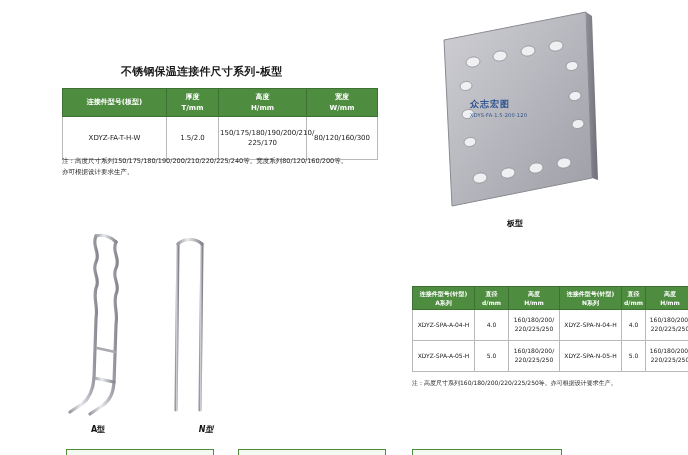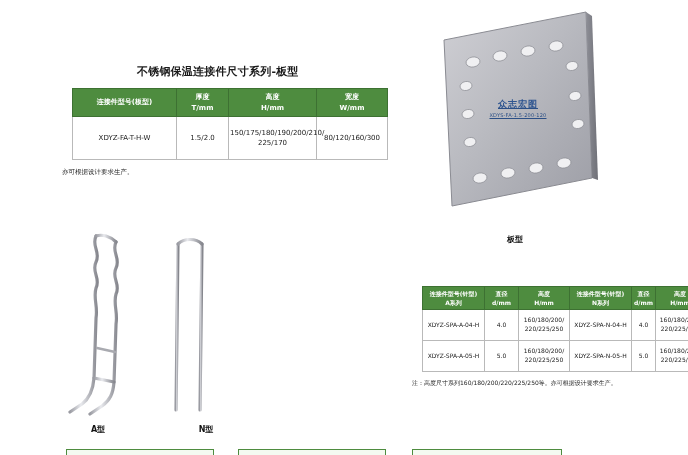--- a/index.html
+++ b/index.html
@@ -25,29 +25,28 @@
 
   
   .section-title {
     position: absolute;
     font-size: 11px;
     font-weight: bold;
     color: #1a1a1a;
     letter-spacing: 0.2px;
     white-space: nowrap;
   }
-  #title-plate { left: 121px; top: 64px; margin-left: 16px; }
+  #title-plate { left: 121px; top: 64px; }
   #title-pin   { left: 412px; top: 262px; }
 
   
   table.spec {
     position: absolute;
     border-collapse: collapse;
     table-layout: fixed;
-    margin-left: 10px;
   }
   table.spec th {
     background: #4e8c3f;
     color: #ffffff;
     font-size: 7px;
     font-weight: bold;
     line-height: 1.5;
     text-align: center;
     border: 1px solid #3d7132;
     padding: 3px 1px;
@@ -91,43 +90,41 @@
   #note-pin   { left: 412px; top: 378px; width: 255px; font-size: 6px; }
 
   
   .caption {
     position: absolute;
     font-size: 8px;
     font-weight: bold;
     color: #111;
     text-align: center;
   }
-  #caption-plate { left: 475px; top: 234px; width: 80px; }
+  #caption-plate { left: 475px; top: 218px; width: 80px; }
   #caption-a { left: 68px; top: 424px; width: 60px; }
-  #caption-n { left: 176px; top: 424px; width: 60px; }
+  #caption-n { left: 176px; top: 424px; width: 60px; font-style: italic; }
 
   
   #plate-figure {
     position: absolute;
     left: 432px;
     top: 10px;
     width: 172px;
     height: 200px;
   }
   .plate-watermark {
     position: absolute;
     left: 470px;
     top: 98px;
     width: 96px;
-    text-align: center;
     font-size: 5px;
     color: #2b4f86;
     letter-spacing: 0.2px;
     pointer-events: none;
-    text-decoration: underline;
   }
   .plate-watermark .wm-mark {
     display: block;
     font-size: 9px;
     font-weight: bold;
     color: #2f5590;
     letter-spacing: 1px;
     margin-bottom: 1px;
   }
 
@@ -187,21 +184,21 @@
         <td>
           <span>150/175/180/190/200/210/</span><br>
           <span>225/170</span>
         </td>
         <td>80/120/160/300</td>
       </tr>
     </tbody>
   </table>
 
   <div class="note" id="note-plate">
-    <br>
+    <span>注：高度尺寸系列150/175/180/190/200/210/220/225/240等。宽度系列80/120/160/200等。</span><br>
     <span>亦可根据设计要求生产。</span>
   </div>
 
   <div id="plate-figure">
     <svg width="172" height="200" viewBox="0 0 172 200">
       <defs>
         <linearGradient id="plateGrad" x1="0" y1="0" x2="1" y2="1">
           <stop offset="0%" stop-color="#cfcfd4"></stop>
           <stop offset="45%" stop-color="#b9bac0"></stop>
           <stop offset="100%" stop-color="#9d9ea6"></stop>

